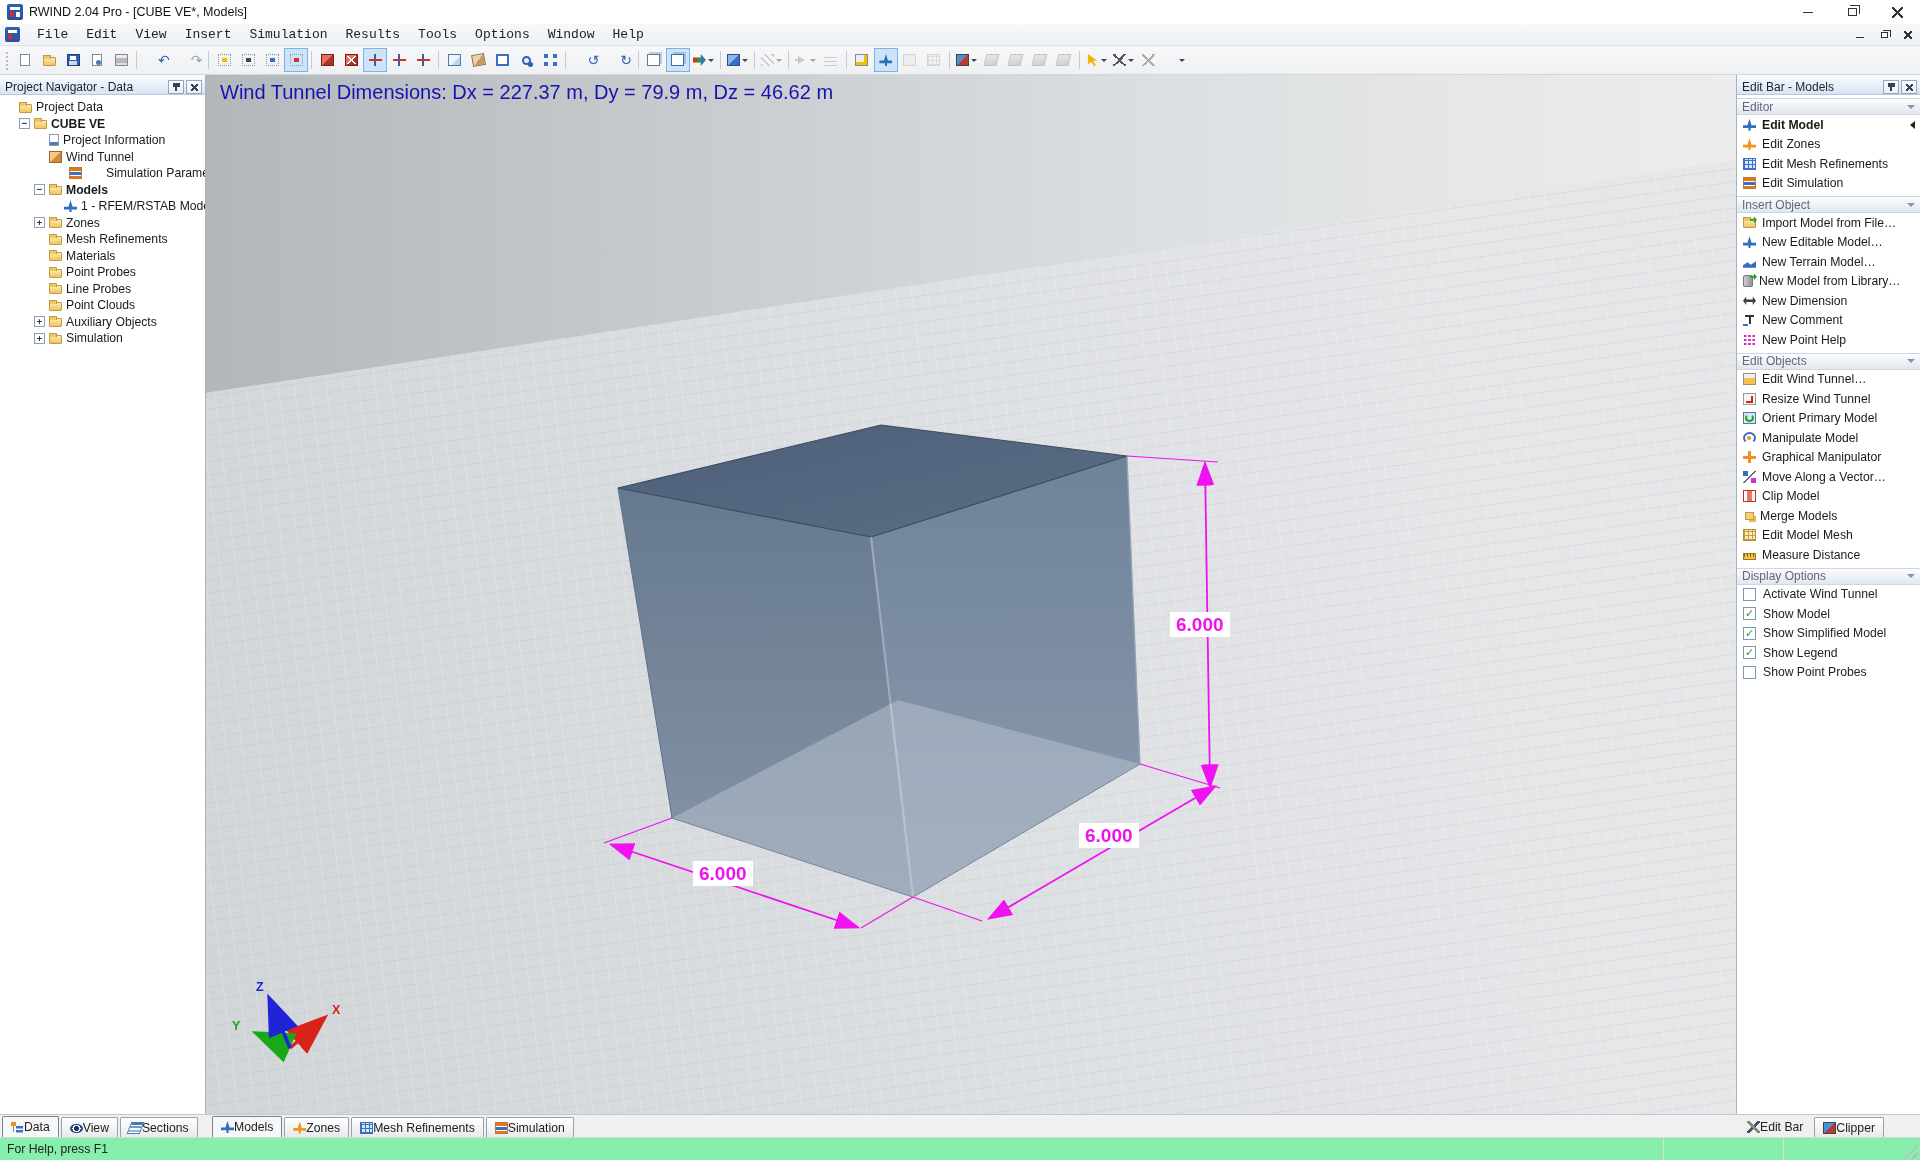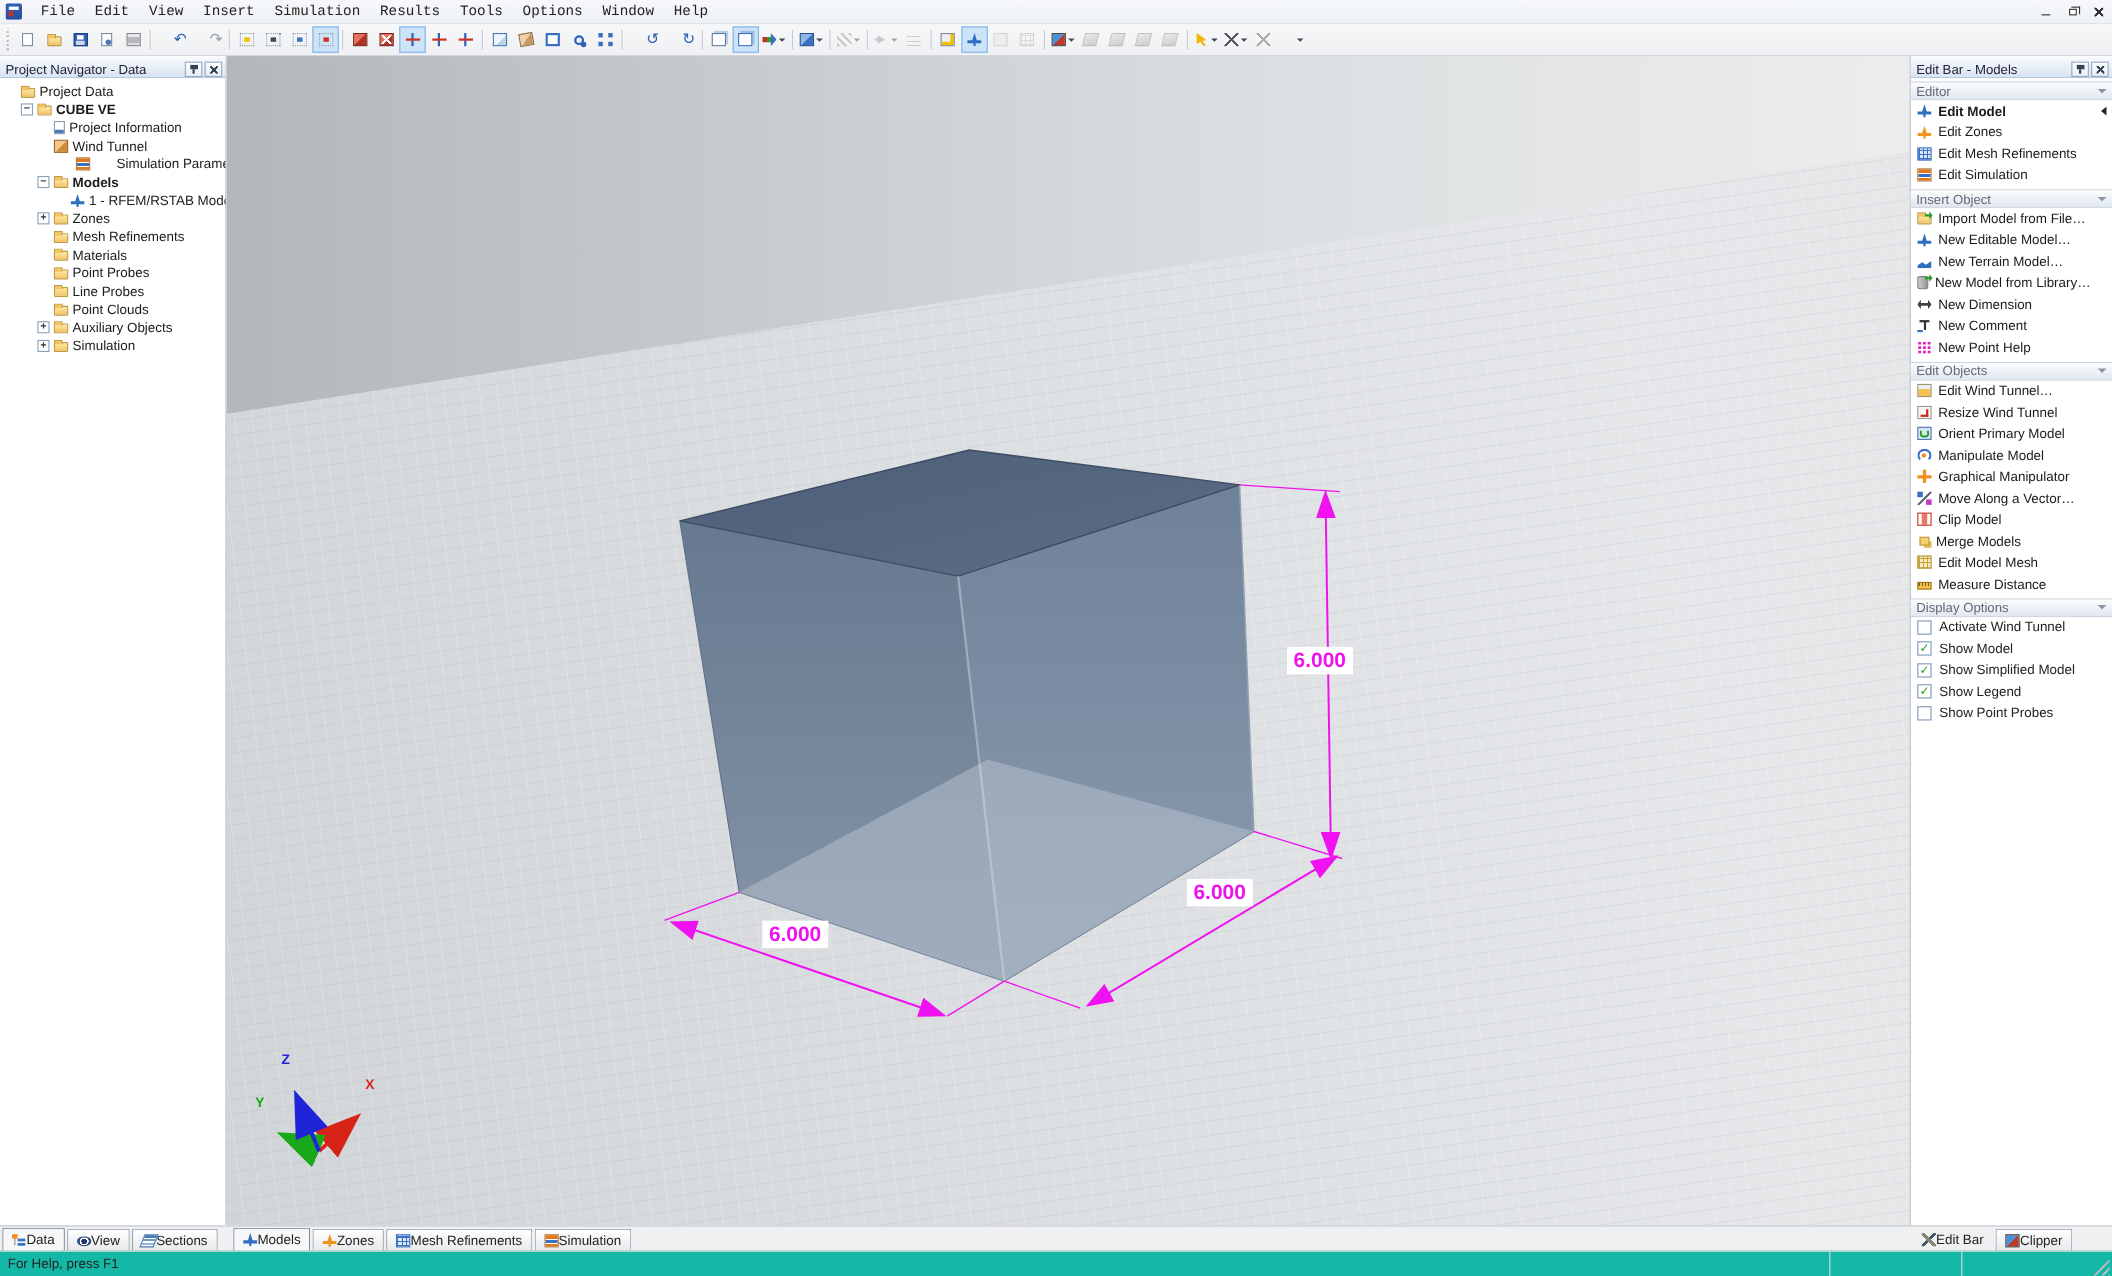--- a/index.html
+++ b/index.html
@@ -186,30 +186,44 @@
   .tabsbar { height:23px; background:#eef0f2; border-top:1px solid #c4c8cc; display:flex; align-items:flex-end; flex:none; }
   .tabs-left { width:206px; display:flex; align-items:flex-end; padding-left:2px; flex:none; }
   .tabs-center { flex:1; display:flex; align-items:flex-end; padding-left:6px; }
   .tabs-right { width:186px; display:flex; align-items:flex-end; padding-left:4px; flex:none; }
   .tab { height:20px; display:inline-flex; align-items:center; gap:0; padding:0 8px; margin-right:2px;
     border:1px solid #9aa0a8; border-bottom:none; background:linear-gradient(#ffffff,#e7e9eb); font-size:12.2px; border-radius:2px 2px 0 0; white-space:nowrap; }
   .tab.active { background:#f6f7f8; border-color:#7a8088; height:21px; }
   .tab.flat { border-color:transparent; background:transparent; }
 
   
-  .statusbar { height:23px; background:#14b8a6; border-top:1px solid #d8d8d8; display:flex; align-items:center; padding-left:7px; font-size:12.2px; color:#222; flex:none;gap:30px; }
+  .statusbar { height:23px; background:#86efac; border-top:1px solid #d8d8d8; display:flex; align-items:center; padding-left:7px; font-size:12.2px; color:#222; flex:none;gap:30px; }
   .statusbar .spacer { flex:1; }
   .sb-cell { width:90px; height:100%; border-left:1px solid #ddd; }
   .grip { width:15px; height:15px; margin:6px 2px 0 0; background:repeating-linear-gradient(135deg,#b8bcc2 0 2px,transparent 2px 5px); clip-path:polygon(100% 0,100% 100%,0 100%); }
 </style>
 </head>
 <body>
 
 <div class="window">
 
+  <div class="titlebar">
+    <span class="app-icon"></span>
+    <span class="title-text">RWIND 2.04 Pro - [CUBE VE*, Models]</span>
+    <span class="spacer"></span>
+    <div class="win-btn">
+        <span class="s-min"></span>
+      </div>
+    <div class="win-btn">
+        <span class="s-max"></span>
+      </div>
+    <div class="win-btn">
+        <span class="s-close"></span>
+      </div>
+  </div>
 
   <div class="menubar">
     <span class="app-icon-sm"></span>
     <div style="display:flex">
         <div class="menu-item">File</div>
         <div class="menu-item">Edit</div>
         <div class="menu-item">View</div>
         <div class="menu-item">Insert</div>
         <div class="menu-item">Simulation</div>
         <div class="menu-item">Results</div>
@@ -625,20 +639,21 @@
           <line x1="999" y1="389" x2="1004" y2="711" stroke-width="1.8" marker-start="url(#arrM)" marker-end="url(#arrM)"></line>
         </g>
 
         <g stroke-width="3.5" fill="none">
           <line x1="84" y1="973" x2="117" y2="944" stroke="#d82418" marker-end="url(#arrX)"></line>
           <line x1="84" y1="973" x2="52" y2="959" stroke="#18a818" marker-end="url(#arrY)"></line>
           <line x1="84" y1="973" x2="64" y2="925" stroke="#2024d8" marker-end="url(#arrZ)"></line>
         </g>
       </svg>
 
+      <div class="vp-header">Wind Tunnel Dimensions: Dx = 227.37 m, Dy = 79.9 m, Dz = 46.62 m</div>
 
       <span class="dim-label" style="left:487px;top:786px">6.000</span>
       <span class="dim-label" style="left:873px;top:748px">6.000</span>
       <span class="dim-label" style="left:964px;top:537px">6.000</span>
 
       <span class="axis-label axis-z" style="left:50px;top:905px">Z</span>
       <span class="axis-label axis-x" style="left:126px;top:928px">X</span>
       <span class="axis-label axis-y" style="left:26px;top:944px">Y</span>
     </div>
 

